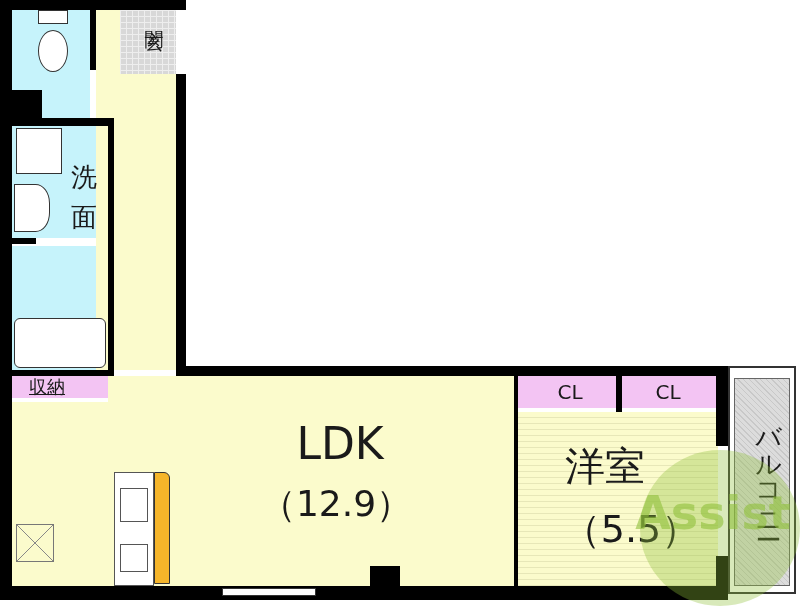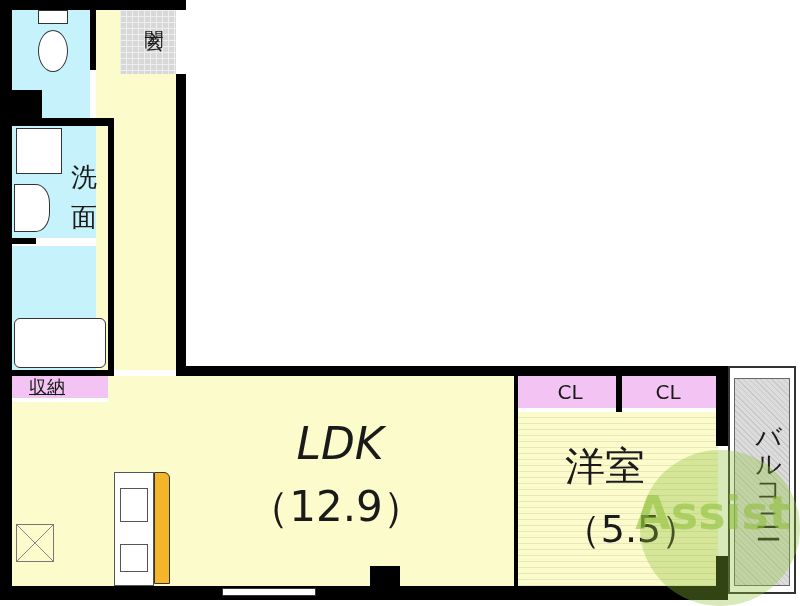--- a/index.html
+++ b/index.html
@@ -60,19 +60,19 @@
 <div class="label" style="left:66px;top:164px;width:36px;font-size:26px;">洗</div>
 <div class="label" style="left:66px;top:204px;width:36px;font-size:26px;">面</div>
 <div class="abs" style="left:14px;top:318px;width:92px;height:50px;background:#fff;border:1px solid #333;border-radius:6px;"></div>
 <div class="abs" style="left:114px;top:472px;width:40px;height:114px;background:#fff;border:1px solid #555;"></div>
 <div class="abs" style="left:120px;top:488px;width:28px;height:34px;border:1px solid #555;"></div>
 <div class="abs" style="left:120px;top:544px;width:28px;height:28px;border:1px solid #555;"></div>
 <div class="abs" style="left:154px;top:472px;width:16px;height:112px;background:#f5b52a;border:1px solid #333;border-radius:0 6px 0 0;"></div>
 <div class="abs" style="left:16px;top:524px;width:38px;height:38px;border:1px solid #777;background:linear-gradient(45deg,transparent 49%,#888 50%,transparent 51%),linear-gradient(-45deg,transparent 49%,#888 50%,transparent 51%);"></div>
 <div class="abs" style="left:222px;top:588px;width:94px;height:8px;background:#fff;border:1px solid #333;"></div>
 
-<div class="label" style="left:250px;top:422px;width:180px;font-size:44px;font-style:italic;">LDK</div>
-<div class="label" style="left:226px;top:486px;width:220px;font-size:42px;">（12.9）</div>
+<div class="label" style="left:250px;top:422px;width:180px;font-size:44px;">LDK</div>
+<div class="label" style="left:226px;top:486px;width:220px;font-size:36px;">（12.9）</div>
 <div class="label" style="left:540px;top:446px;width:130px;font-size:40px;">洋室</div>
 <div class="label" style="left:556px;top:510px;width:150px;font-size:38px;">（5.5）</div>
 
 <div class="abs" style="left:640px;top:450px;width:160px;height:156px;border-radius:50%;background:rgba(143,191,58,0.35);"></div>
 <div class="label" style="left:618px;top:490px;width:190px;font-size:46px;font-weight:bold;color:rgba(143,191,58,0.6);">Assist</div>
 
 </body></html>

